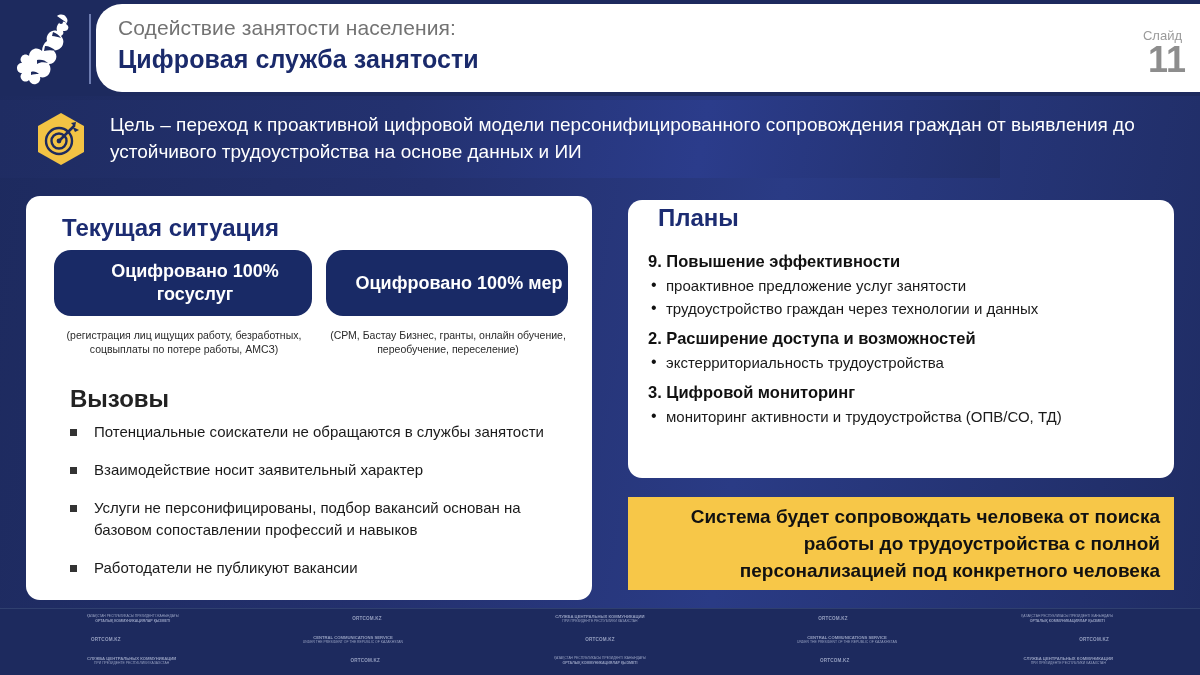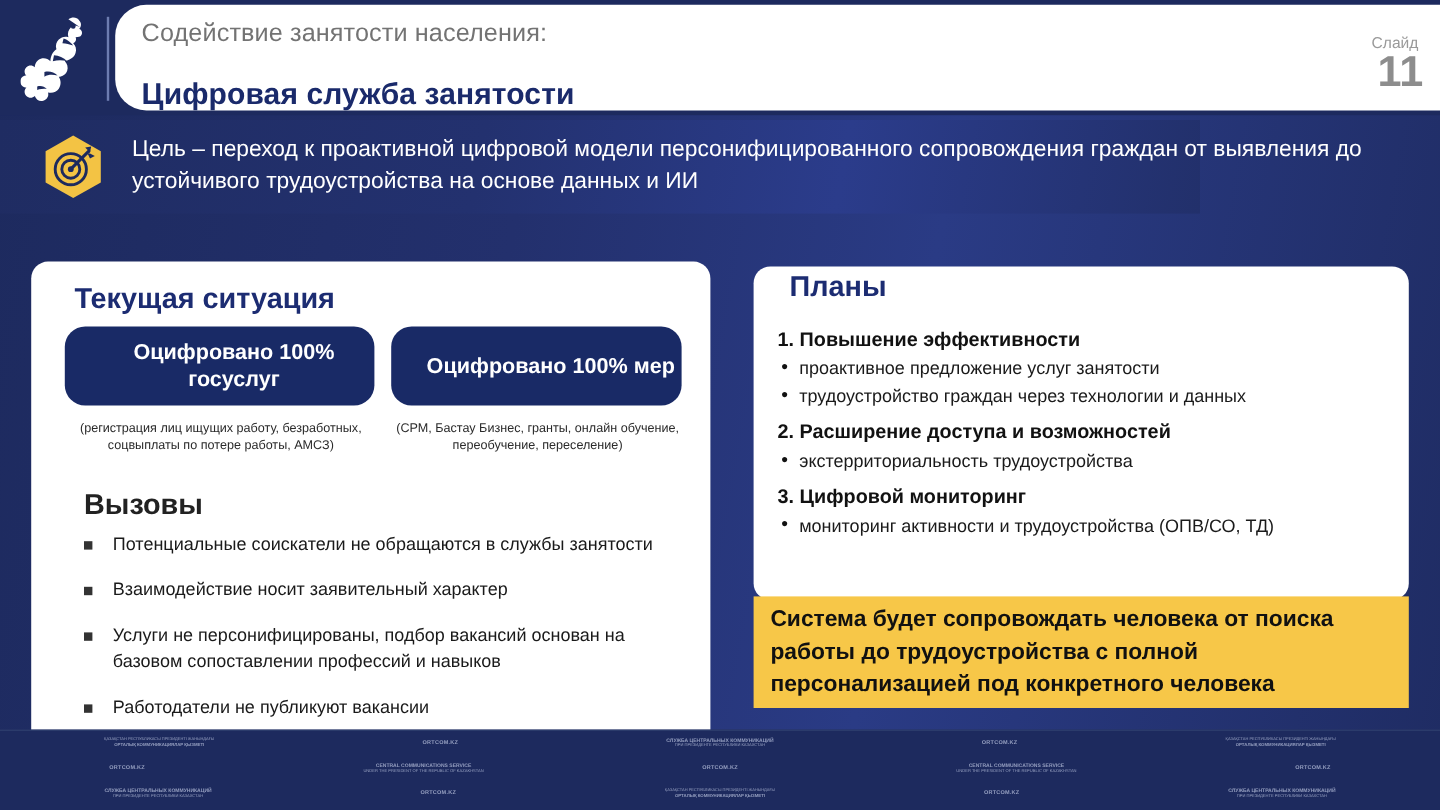--- a/index.html
+++ b/index.html
@@ -34,21 +34,21 @@
     position: absolute; left: 96px; top: 4px; width: 1104px; height: 88px;
     background: #ffffff;
     border-radius: 26px 0 0 26px;
   }
   .header-pre {
     position: absolute; left: 22px; top: 12px;
     font-size: 21px; color: #737373; font-weight: 400; letter-spacing: 0.1px;
   }
   .header-title {
     position: absolute; left: 22px; top: 41px;
-    font-size: 25px; color: #1a2a6b; font-weight: 700; letter-spacing: 0.1px; margin-top: 20px;
+    font-size: 25px; color: #1a2a6b; font-weight: 700; letter-spacing: 0.1px;
   }
   .slide-no-label {
     position: absolute; right: 18px; top: 24px;
     font-size: 13px; color: #9a9a9a; font-weight: 400;
   }
   .slide-no-value {
     position: absolute; right: 14px; top: 38px;
     font-size: 36px; color: #8d8d8d; font-weight: 700; line-height: 1; margin-left: 19px;
   }
 
@@ -63,21 +63,20 @@
   .goal-text {
     position: absolute; left: 110px; top: 11px; width: 1060px;
     font-size: 19px; color: #ffffff; line-height: 27px; font-weight: 400;
   }
 
   
   .card {
     position: absolute;
     background: #ffffff;
     border-radius: 14px;
-    margin-top: 22px;
   }
   .card-left  { left: 26px;  top: 196px; width: 566px; height: 404px; }
   .card-right { left: 628px; top: 200px; width: 546px; height: 278px; }
 
   .card-heading {
     font-size: 24px; font-weight: 700; color: #1c2c72;
   }
 
   
   .sit-title { position: absolute; left: 36px; top: 18px; }
@@ -137,21 +136,21 @@
   }
 
   
   .yellow-banner {
     position: absolute; left: 628px; top: 497px; width: 546px; height: 93px;
     background: #f7c748;
     display: flex; align-items: center; justify-content: center;
     padding: 0 14px;
   }
   .yellow-banner span {
-    font-size: 19px; font-weight: 700; color: #111; text-align: left; line-height: 27px;
+    font-size: 19px; font-weight: 700; color: #111; text-align: right; line-height: 27px;
   }
 
   
   .footer {
     position: absolute; left: 0; bottom: 0; width: 1200px; height: 67px;
     background: #1d2a5e;
     border-top: 1px solid #30406f;
     overflow: hidden;
   }
   .wm-row {
@@ -239,21 +238,21 @@
       <li>Работодатели не публикуют вакансии</li>
     </ul>
   </div>
 
   <div class="card card-right">
     <div class="card-heading plans-title">Планы</div>
 
     <div class="plans-body">
 
       <div class="plan-group">
-        <div class="plan-head">1. Повышение эффективности</div>
+        <div class="plan-head">9. Повышение эффективности</div>
         <div class="plan-sub">проактивное предложение услуг занятости</div>
         <div class="plan-sub">трудоустройство граждан через технологии и данных</div>
       </div>
 
       <div class="plan-group">
         <div class="plan-head">2. Расширение доступа и возможностей</div>
         <div class="plan-sub">экстерриториальность трудоустройства</div>
       </div>
 
       <div class="plan-group">

